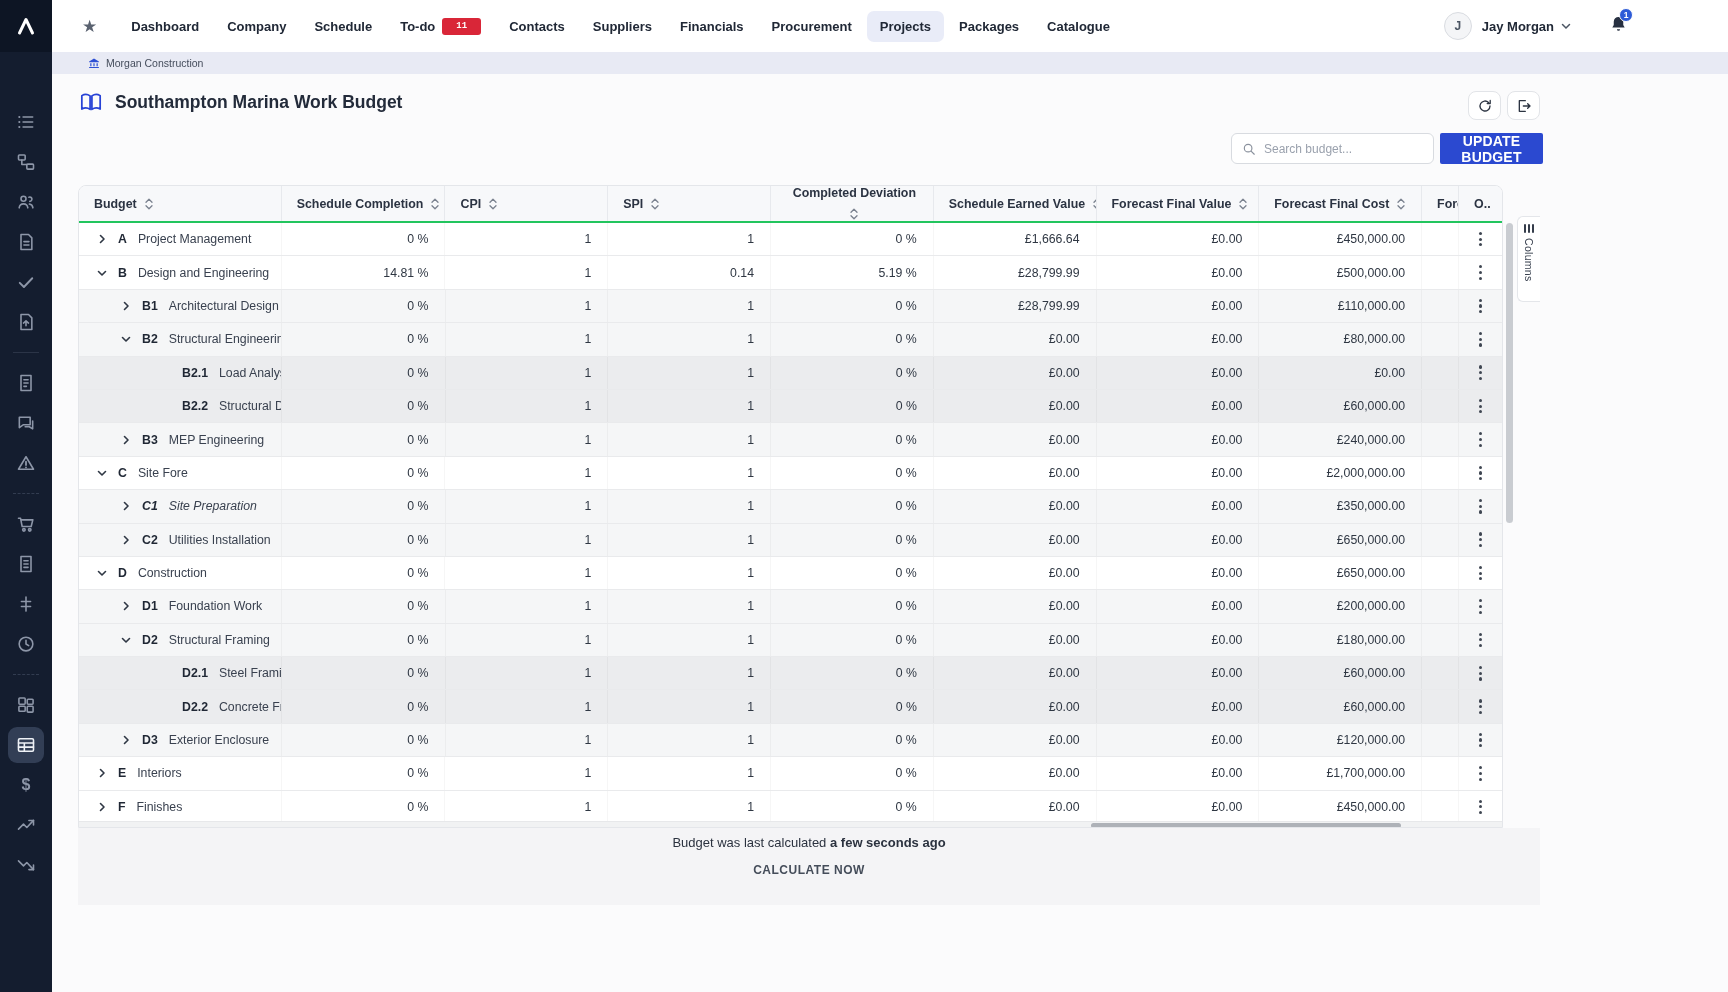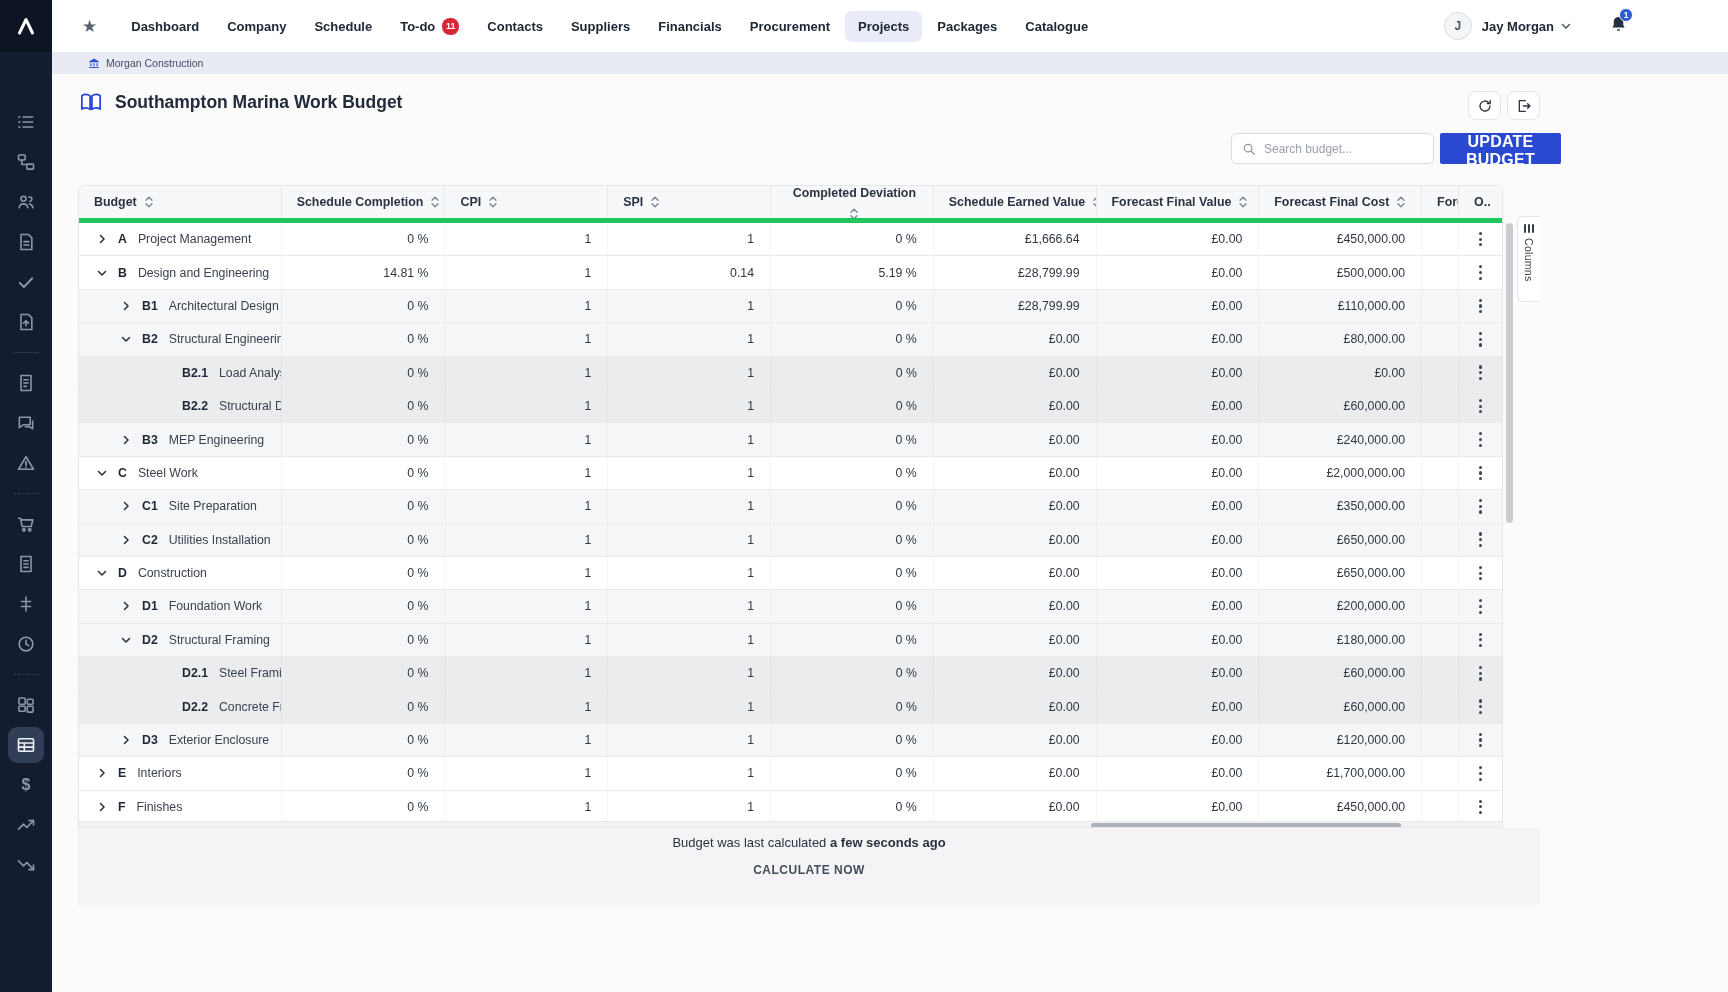--- a/index.html
+++ b/index.html
@@ -16,21 +16,21 @@
   .side-item .glyph { font-size:16px; font-weight:700; line-height:1; }
   .side-div { width:26px; border-top:1px solid #2b3447; margin:8px 0 12px 0; }
   .side-div.dashed { border-top-style:dashed; border-top-color:#323c50; }
 
   
   .topnav { position:absolute; left:52px; top:0; width:1676px; height:52px; background:#ffffff; display:flex; align-items:center; padding:0 100px 0 30px; z-index:20; }
   .fav-star { font-size:17px; color:#5a6270; margin-right:20px; cursor:pointer; line-height:1; }
   .nav-items { display:flex; align-items:center; }
   .nav-item { display:flex; align-items:center; gap:7px; font-size:13px; font-weight:600; color:#202836; padding:8px 13px; margin:0 1px; border-radius:7px; cursor:pointer; white-space:nowrap; }
   .nav-item.active { background:#e9ecf8; }
-  .nav-badge { background:#d92638; color:#fff; font-size:9px; font-weight:700; min-width:17px; height:17px; border-radius:8px; display:flex; align-items:center; justify-content:center; padding:0 3px; }
+  .nav-badge { background:#d92638; color:#fff; font-size:9px; font-weight:700; min-width:17px; height:17px; border-radius:3px; display:flex; align-items:center; justify-content:center; padding:0 14px;font-family:Liberation Mono, monospace; }
   .nav-right { margin-left:auto; display:flex; align-items:center; }
   .avatar { width:28px; height:28px; border-radius:50%; background:#f4f5f7; border:1px solid #d9dce1; color:#4b5563; font-size:12px; font-weight:600; display:flex; align-items:center; justify-content:center; }
   .user-name { font-size:13px; font-weight:600; color:#202836; margin:0 7px 0 10px; }
   .user-block { display:flex; align-items:center; cursor:pointer; }
   .bell-wrap { position:relative; margin-left:38px; cursor:pointer; }
   .bell-badge { position:absolute; top:-6px; right:-5px; background:#2d5bd7; color:#fff; font-size:8.5px; font-weight:700; width:14px; height:14px; border-radius:50%; display:flex; align-items:center; justify-content:center; border:1.5px solid #fff; }
 
   
   .crumb-bar { position:absolute; left:52px; top:52px; width:1676px; height:22px; background:#e8eaf4; display:flex; align-items:center; padding-left:36px; }
   .crumb { display:flex; align-items:center; gap:6px; cursor:pointer; }
@@ -38,25 +38,25 @@
 
   
   .title-row { position:absolute; left:80px; top:92px; display:flex; align-items:center; gap:13px; }
   .page-title { font-size:17.5px; font-weight:700; color:#232b3a; }
   .hdr-actions { position:absolute; top:91px; left:1468px; display:flex; gap:6px; }
   .icon-btn { width:33px; height:29px; background:#fff; border:1px solid #e2e4e8; border-radius:8px; display:flex; align-items:center; justify-content:center; cursor:pointer; color:#2c3442; }
 
   .search-box { position:absolute; left:1231px; top:133px; width:203px; height:31px; background:#fff; border:1px solid #d8dbe0; border-radius:6px; display:flex; align-items:center; padding:0 8px 0 10px; }
   .search-box input { border:none; outline:none; flex:1; font-family:"Liberation Sans",sans-serif; font-size:12px; color:#374151; margin-left:8px; background:transparent; }
   .search-box input::placeholder { color:#9aa1ad; }
-  .update-btn { position:absolute; left:1440px; top:133px; width:121px; height:31px; background:#2b49d0; color:#fff; border:none; border-radius:2px; font-family:"Liberation Sans",sans-serif; font-size:16px; font-weight:700; letter-spacing:.2px; cursor:pointer; }
+  .update-btn { position:absolute; left:1440px; top:133px; width:103px; height:31px; background:#2b49d0; color:#fff; border:none; border-radius:2px; font-family:"Liberation Sans",sans-serif; font-size:14px; font-weight:700; letter-spacing:.2px; cursor:pointer; }
 
   
   .table { position:absolute; left:78px; top:185px; width:1425px; height:643px; background:#fff; border:1px solid #e4e6ea; border-radius:8px 8px 0 0; overflow:hidden; }
-  .thead { display:flex; height:37px; background:#f7f8fa; border-bottom:5px solid #22c55e; }
+  .thead { display:flex; height:37px; background:#f7f8fa; border-bottom:2px solid #22c55e; }
   .th { display:flex; align-items:center; gap:8px; padding:0 10px 0 15px; font-size:12.4px; font-weight:700; color:#2b3342; border-right:1px solid #e7e9ed; overflow:hidden; white-space:nowrap; cursor:pointer; }
   .th:last-child { border-right:none; }
   .tbody { height:598px; overflow:hidden; }
   .row { display:flex; height:33.4px; border-bottom:1px solid #e9eaec; background:#fff; cursor:pointer; }
   .row.lvl2 { background:#f5f6f7; }
   .row.lvl3 { background:#ebecee; }
   .cell { display:flex; align-items:center; border-right:1px solid rgba(0,0,0,0.035); overflow:hidden; white-space:nowrap; }
   .cell:last-child { border-right:none; }
   .cell.num { justify-content:flex-end; padding-right:16px; font-size:12.3px; color:#2f3743; }
   .bcell { padding-left:16px; gap:9px; }
@@ -571,40 +571,40 @@
         </div>
       </div>
       <div class="row lvl1">
         <div class="cell bcell lvl1" style="width: 203px;">
           <span class="chev">
             <svg width="10" height="10" viewBox="0 0 10 10" fill="none" stroke="#2f3744" stroke-width="1.6" stroke-linecap="round" stroke-linejoin="round">
               <path d="M1.5 3.5 5 7l3.5-3.5"></path>
             </svg>
           </span>
           <span class="code">C</span>
-          <span class="bname">Steel Work</span>
+          <span class="bname">Site Fore</span>
         </div>
         <div class="cell num" style="width: 164px;">0 %</div>
         <div class="cell num" style="width: 163px;">1</div>
         <div class="cell num" style="width: 163px;">1</div>
         <div class="cell num" style="width: 163px;">0 %</div>
         <div class="cell num" style="width: 163px;">£0.00</div>
         <div class="cell num" style="width: 163px;">£0.00</div>
         <div class="cell num" style="width: 163px;">£2,000,000.00</div>
         <div class="cell" style="width: 37px;"></div>
         <div class="cell" style="width: 43px;">
           <div class="kebab">
             <i></i>
             <i></i>
             <i></i>
           </div>
         </div>
       </div>
       <div class="row lvl2">
-        <div class="cell bcell lvl2" style="width: 203px;">
+        <div class="cell bcell lvl2" style="width: 203px; font-style: italic;">
           <span class="chev">
             <svg width="10" height="10" viewBox="0 0 10 10" fill="none" stroke="#2f3744" stroke-width="1.6" stroke-linecap="round" stroke-linejoin="round">
               <path d="M3.5 1.5 7 5 3.5 8.5"></path>
             </svg>
           </span>
           <span class="code">C1</span>
           <span class="bname">Site Preparation</span>
         </div>
         <div class="cell num" style="width: 164px;">0 %</div>
         <div class="cell num" style="width: 163px;">1</div>

